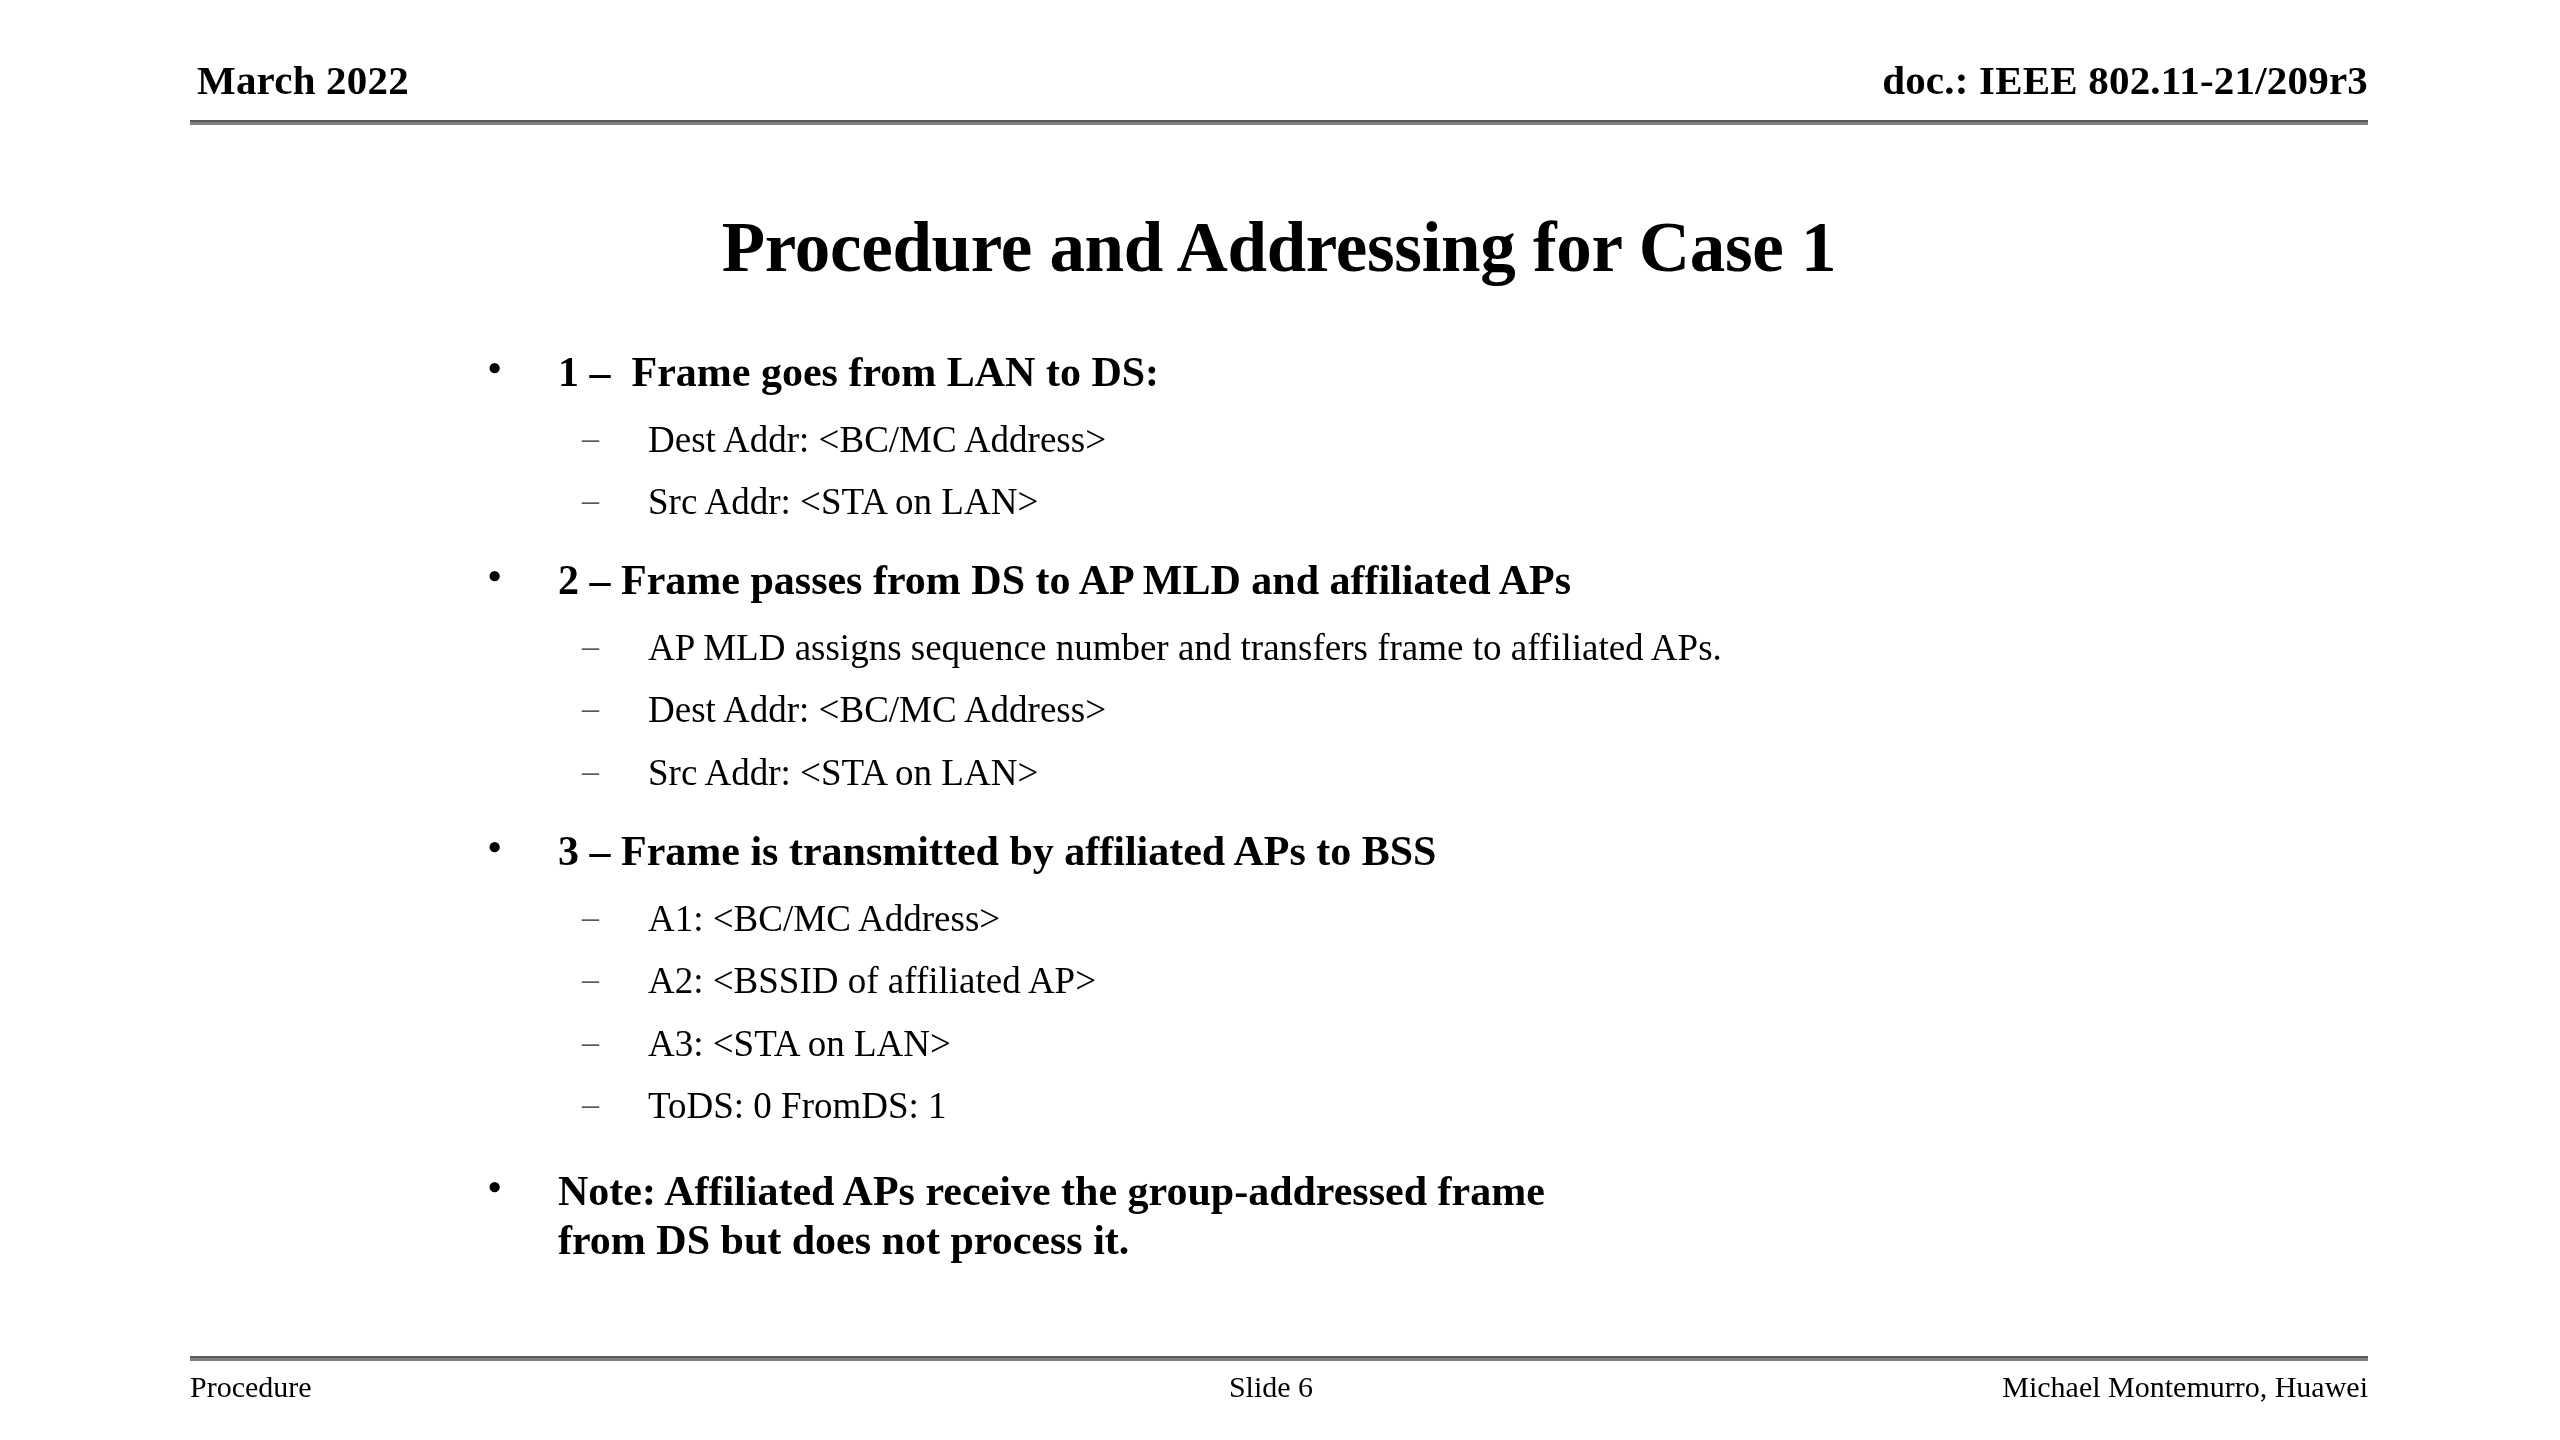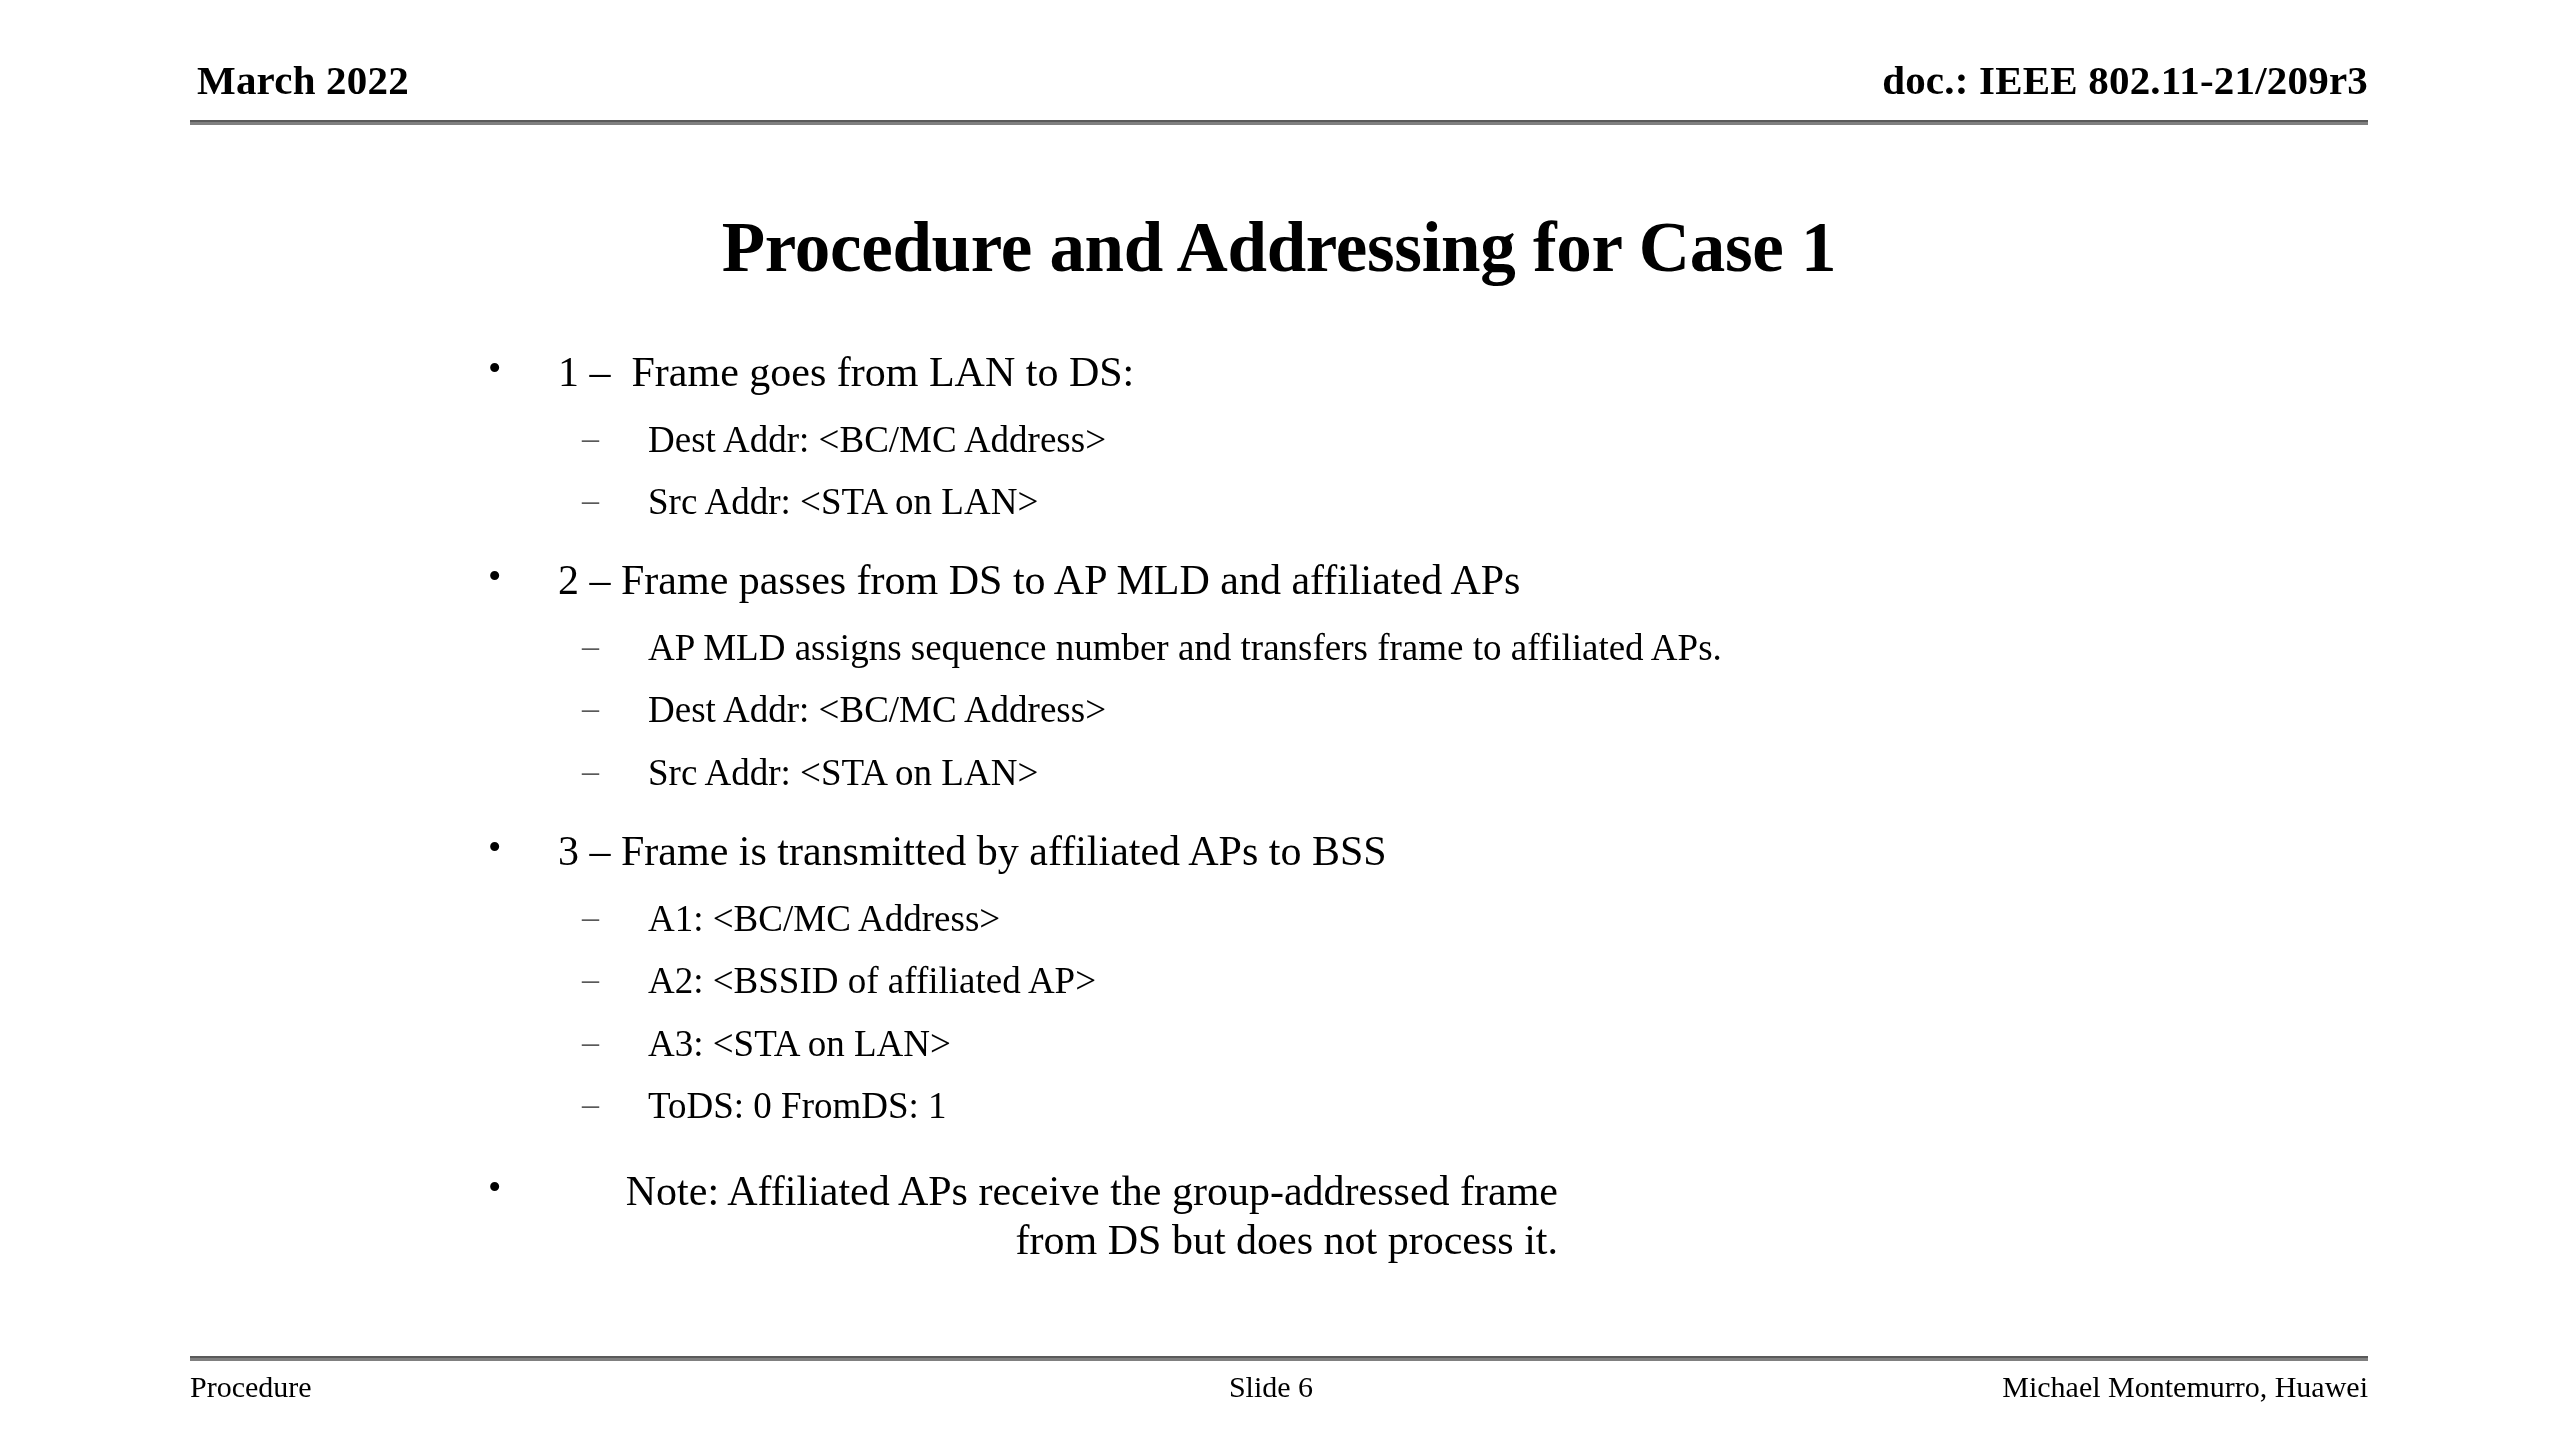--- a/index.html
+++ b/index.html
@@ -79,21 +79,21 @@
     position: absolute;
     left: 470px;
     top: 348px;
     width: 1900px;
   }
 
   .l1 {
     position: relative;
     padding-left: 88px;
     font-size: 42px;
-    font-weight: normal;
+    font-weight: bold;
     line-height: 1.18;
     margin-bottom: 6px;
   }
   .l1::before {
     content: "\2022";
     position: absolute;
     left: 18px;
     top: -2px;
     font-size: 38px;
     line-height: 1.2;
@@ -206,21 +206,21 @@
       </div>
       <div class="l2">
         <span>A3: &lt;STA on LAN&gt;</span>
       </div>
       <div class="l2">
         <span>ToDS: 0 FromDS: 1</span>
       </div>
     </div>
 
     <div class="group group-note">
-      <div class="l1" style="margin-top:40px; width:1000px;text-align:right;">
+      <div class="l1" style="margin-top:40px; width:1000px;">
         <span class="l1-wrap">Note: Affiliated APs receive the group-addressed frame from DS but does not process it.</span>
       </div>
     </div>
 
   </div>
 
   <div class="rule rule-footer"></div>
   <div class="footer">
     <div class="footer-left">Procedure</div>
     <div class="footer-center">Slide 6</div>

